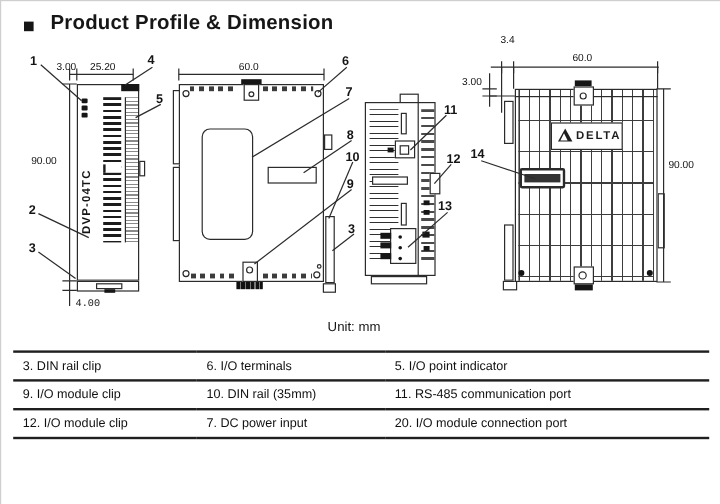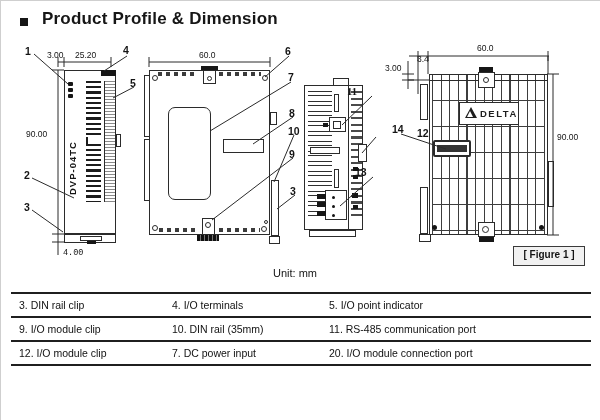--- a/index.html
+++ b/index.html
@@ -124,23 +124,23 @@
     <div class="fill" style="left:352px;top:204px;width:5px;height:4px;"></div>
     <div class="box" style="left:357px;top:143px;width:9px;height:18px;"></div>
     <div class="box thick" style="left:324px;top:189px;width:22px;height:30px;"></div>
     <div class="dot" style="left:331px;top:195px;width:3px;height:3px;"></div>
     <div class="dot" style="left:331px;top:204px;width:3px;height:3px;"></div>
     <div class="dot" style="left:331px;top:213px;width:3px;height:3px;"></div>
     <div class="fill" style="left:316px;top:193px;width:9px;height:5px;"></div>
     <div class="fill" style="left:316px;top:201px;width:9px;height:5px;"></div>
     <div class="fill" style="left:316px;top:210px;width:9px;height:5px;"></div>
     <div class="box" style="left:308px;top:229px;width:47px;height:7px;"></div>
-    <div class="co" style="left:346px;top:86px;font-family:Liberation Serif, serif;">11</div>
-    <div class="co" style="left:371px;top:127px;margin-left:45px;">12</div>
-    <div class="co" style="left:354px;top:166px;">13</div>
+    <div class="co" style="left:369px;top:86px;">11</div>
+    <div class="co" style="left:371px;top:127px;">12</div>
+    <div class="co" style="left:364px;top:166px;">13</div>
   </div>
 
   <div>
     <div class="box" style="left:419px;top:83px;width:8px;height:36px;"></div>
     <div class="box" style="left:419px;top:186px;width:8px;height:47px;"></div>
     <div class="box" style="left:418px;top:233px;width:12px;height:8px;"></div>
     <div class="box thick" style="left:428px;top:73px;width:119px;height:161px;"></div>
     <div class="fins" style="left:431px;top:74px;width:113px;height:159px;"></div>
     <div class="hl" style="left:428px;top:79px;width:119px;"></div>
     <div class="fill" style="left:478px;top:66px;width:14px;height:5px;"></div>
@@ -151,28 +151,27 @@
     <div class="tri-i" style="left:466px;top:110px;"></div>
     <div class="brand" style="left:479px;top:108px;">DELTA</div>
     <div class="box thick" style="left:432px;top:139px;width:38px;height:17px;border-radius:2px;border-width:2px;"></div>
     <div class="abs" style="left:436px;top:144px;width:30px;height:7px;background:#333;"></div>
     <div class="box" style="left:477px;top:221px;width:17px;height:15px;"></div>
     <div class="circ" style="left:481px;top:225px;width:7px;height:7px;"></div>
     <div class="fill" style="left:478px;top:236px;width:15px;height:5px;"></div>
     <div class="dot" style="left:431px;top:224px;width:5px;height:5px;"></div>
     <div class="dot" style="left:538px;top:224px;width:5px;height:5px;"></div>
     <div class="box" style="left:547px;top:160px;width:6px;height:46px;"></div>
-    <div class="dim" style="left:416px;top:54px;">3.4</div>
+    <div class="dim" style="left:416px;top:28px;">3.4</div>
     <div class="dim" style="left:476px;top:43px;">60.0</div>
     <div class="dim" style="left:384px;top:63px;">3.00</div>
     <div class="dim" style="left:556px;top:132px;">90.00</div>
     <div class="co" style="left:391px;top:123px;">14</div>
   </div>
 
-  <div class="figtag" style="left:512px;top:245px;width:70px;height:18px;">[ Figure 1 ]</div>
   <div class="unit" style="left:272px;top:266px;">Unit: mm</div>
 
   <svg class="overlay" width="600" height="420" viewBox="0 0 600 420">
     <g stroke="#2b2b2b" stroke-width="1">
 
       <line x1="57" y1="61" x2="110" y2="61"></line>
         <line x1="57" y1="56" x2="57" y2="66"></line>
       <line x1="63" y1="56" x2="63" y2="66"></line>
         <line x1="110" y1="56" x2="110" y2="66"></line>
       <line x1="57" y1="69" x2="57" y2="233"></line>
@@ -220,21 +219,21 @@
 
   <table class="legend">
     <colgroup>
         <col style="width:153px;">
         <col style="width:157px;">
         <col style="width:270px;">
       </colgroup>
     <tbody>
     <tr>
       <td>3. DIN rail clip</td>
-      <td>4. I/O terminals</td>
+      <td>6. I/O terminals</td>
       <td>5. I/O point indicator</td>
     </tr>
     <tr>
       <td>9. I/O module clip</td>
       <td>10. DIN rail (35mm)</td>
       <td>11. RS-485 communication port</td>
     </tr>
     <tr>
       <td>12. I/O module clip</td>
       <td>7. DC power input</td>

